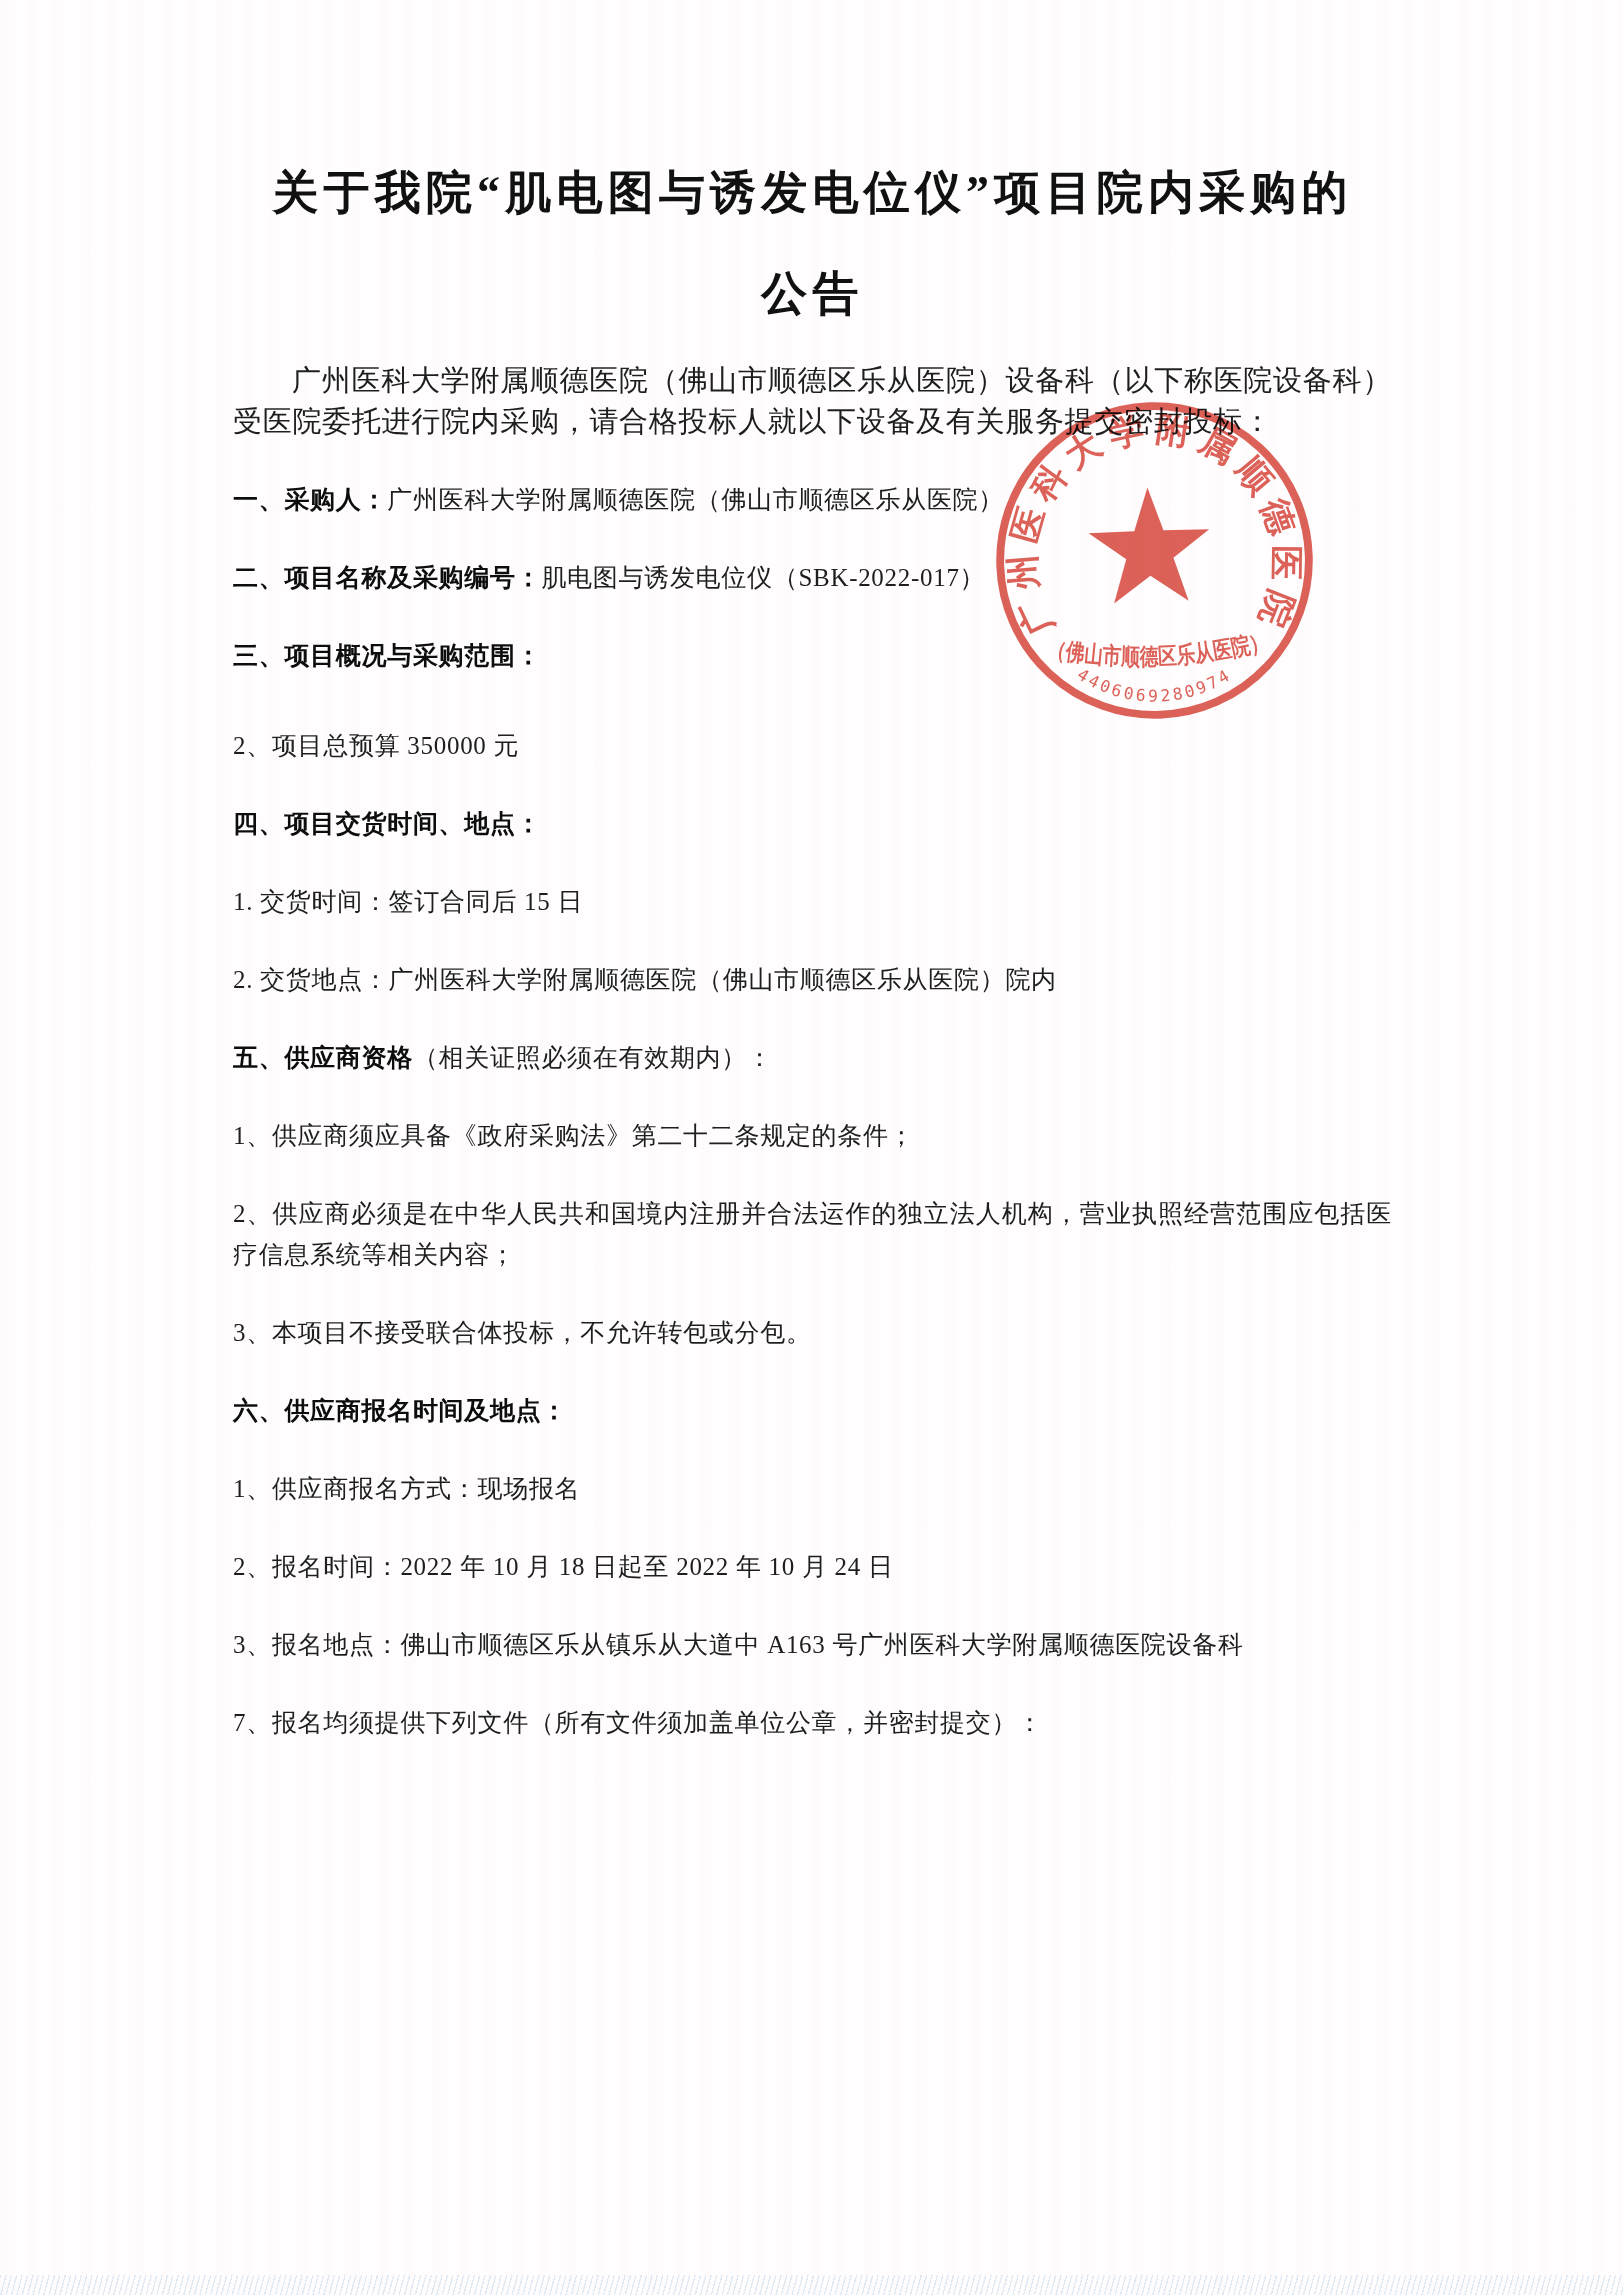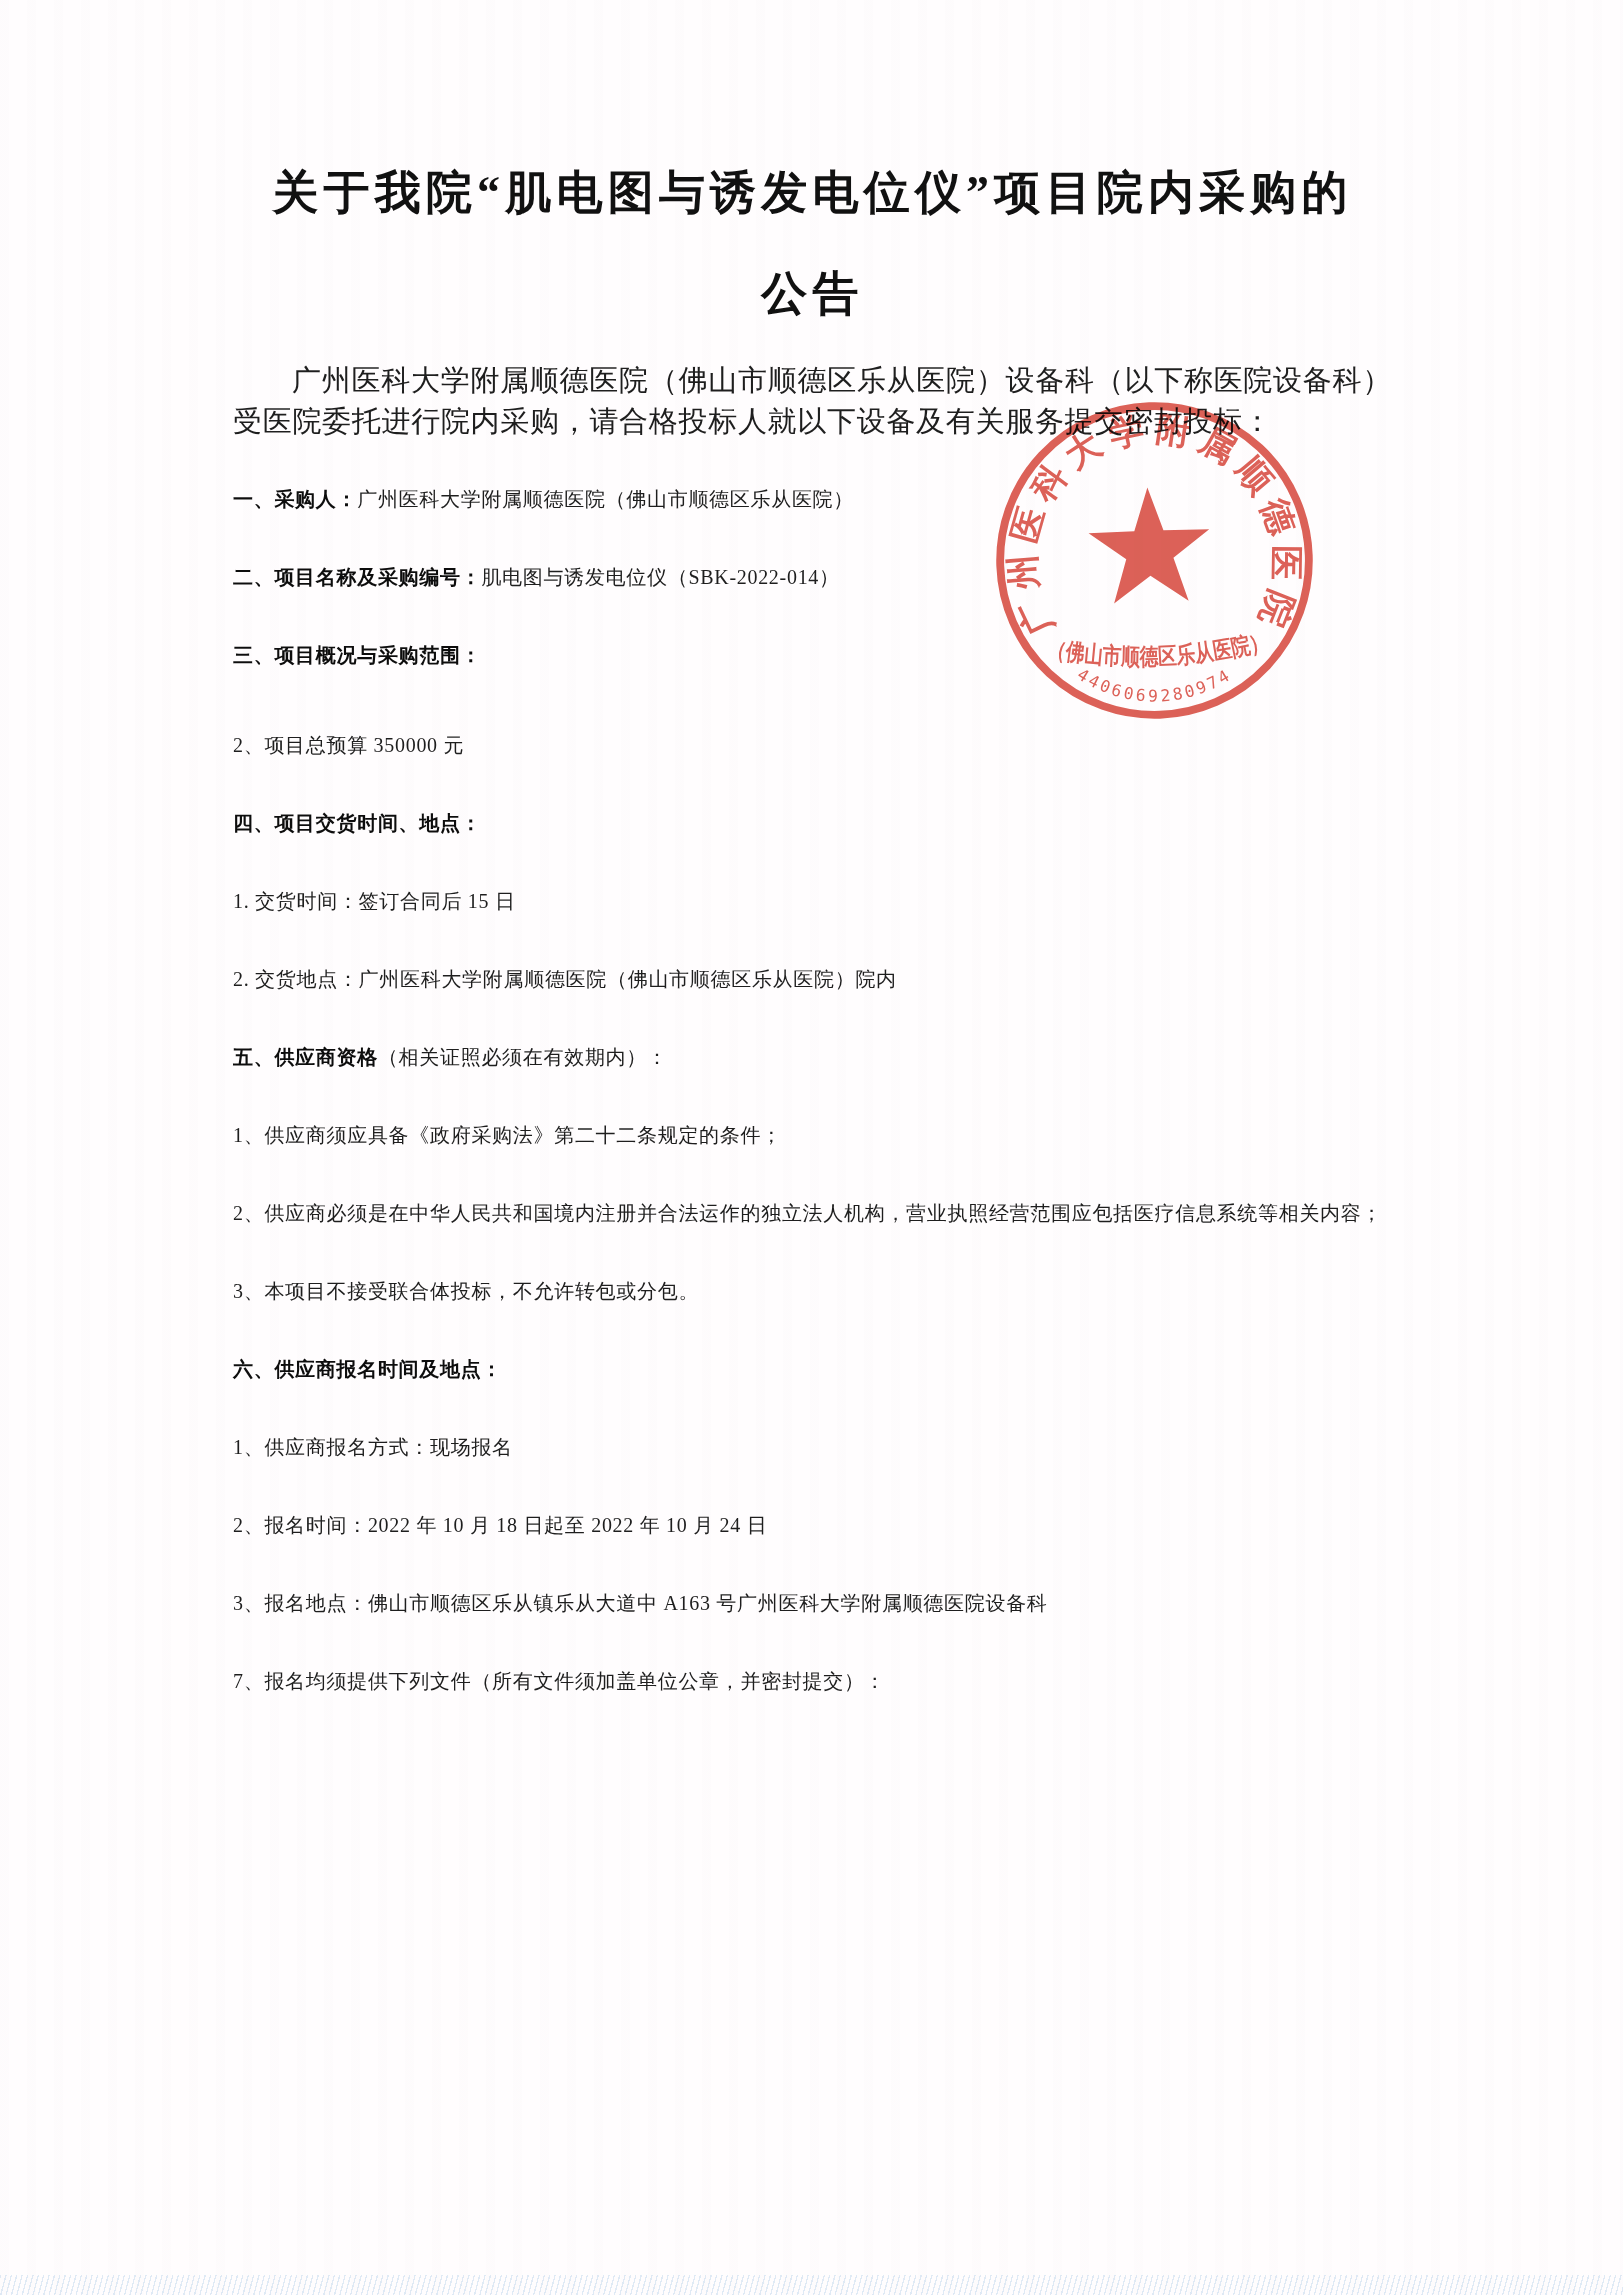--- a/index.html
+++ b/index.html
@@ -38,21 +38,21 @@
   .intro {
     margin-top: 40px;
     font-size: 29px;
     line-height: 41px;
     text-indent: 59px;
     text-align: justify;
     letter-spacing: 0.7px;
   }
   .item {
     margin-top: 37px;
-    font-size: 20px;
+    font-size: 25px;
     line-height: 41px;
     letter-spacing: 0.7px;
   }
   .item .lbl {
     font-family: "Liberation Sans", "DejaVu Sans", sans-serif;
     font-weight: 700;
     color: #0d0d0d;
   }
   .justify { text-align: justify; }
   .after-gap { margin-top: 49px; }
@@ -94,21 +94,21 @@
 
 <div class="page">
 
   <div class="title">关于我院“肌电图与诱发电位仪”项目院内采购的</div>
   <div class="title title2">公告</div>
 
   <p class="intro">广州医科大学附属顺德医院（佛山市顺德区乐从医院）设备科（以下称医院设备科）受医院委托进行院内采购，请合格投标人就以下设备及有关服务提交密封投标：</p>
 
   <p class="item"><span class="lbl">一、采购人：</span><span>广州医科大学附属顺德医院（佛山市顺德区乐从医院）</span></p>
 
-  <p class="item"><span class="lbl">二、项目名称及采购编号：</span><span>肌电图与诱发电位仪（SBK-2022-014）</span></p>
+  <p class="item"><span class="lbl">二、项目名称及采购编号：</span><span>肌电图与诱发电位仪（SBK-2022-017）</span></p>
 
   <p class="item"><span class="lbl">三、项目概况与采购范围：</span></p>
 
 
   <p class="item after-gap">2、项目总预算 350000 元</p>
 
   <p class="item"><span class="lbl">四、项目交货时间、地点：</span></p>
 
   <p class="item">1. 交货时间：签订合同后 15 日</p>
 

